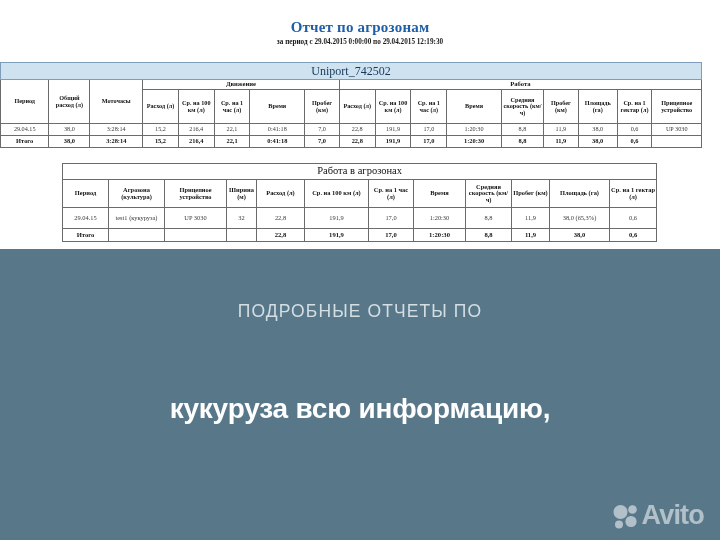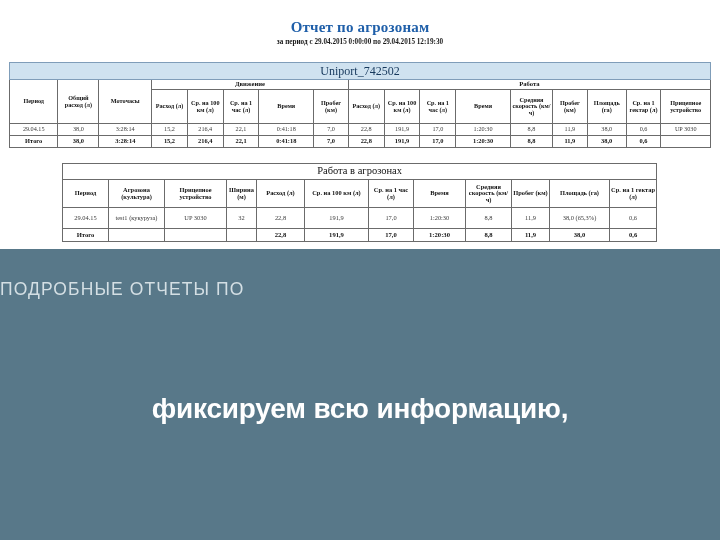--- a/index.html
+++ b/index.html
@@ -62,21 +62,21 @@
     line-height: 1.04;
     overflow: hidden;
   }
   table.rpt th {
     font-weight: bold;
   }
 
   
   .t1-wrap {
     position: absolute;
-    left: 9px;
+    left: 0;
     top: 62px;
     width: 702px;
   }
   table.t1 { width: 702px; }
   table.t1 .caption-cell {
     background: #cfe2f0;
     font-size: 12px;
     font-weight: normal;
     height: 16px;
     color: #16385c;
@@ -142,23 +142,23 @@
   .promo-pane {
     position: absolute;
     left: 0; top: 249px;
     width: 720px;
     height: 291px;
     background: #587889;
     overflow: hidden;
   }
   .promo-sub {
     position: absolute;
-    left: 0; top: 26px;
-    width: 720px;
-    text-align: left;
+    left: 0; top: 48px;
+    width: 720px;
+    text-align: center;
     color: #d4dfe4;
     font-family: "Liberation Sans", "DejaVu Sans", sans-serif;
     font-size: 17.5px;
     font-weight: 300;
     letter-spacing: 1.1px;
     line-height: 1.62;
     text-transform: uppercase;
   }
   .promo-head {
     position: absolute;
@@ -366,17 +366,26 @@
 
 </div>
 
 <div class="promo-pane">
 
   <div class="promo-sub" id="promo-sub">
       <div>ПОДРОБНЫЕ ОТЧЕТЫ ПО</div>
     </div>
 
   <div class="promo-head" id="promo-head">
-      <div>фиксируем всю информацию,</div>
+      <div>кукуруза всю информацию,</div>
     </div>
 
+  <div class="avito-mark">
+    <svg class="avito-dots" width="26" height="26" viewBox="0 0 26 26">
+      <circle cx="7.5" cy="9" r="7" fill="#e9eef1"></circle>
+      <circle cx="19.5" cy="6.5" r="4.3" fill="#e9eef1"></circle>
+      <circle cx="6" cy="21.5" r="4" fill="#e9eef1"></circle>
+      <circle cx="18" cy="18.5" r="5.6" fill="#e9eef1"></circle>
+    </svg>
+    <span class="avito-word">Avito</span>
+  </div>
 
 </div>
 
 </body></html>

